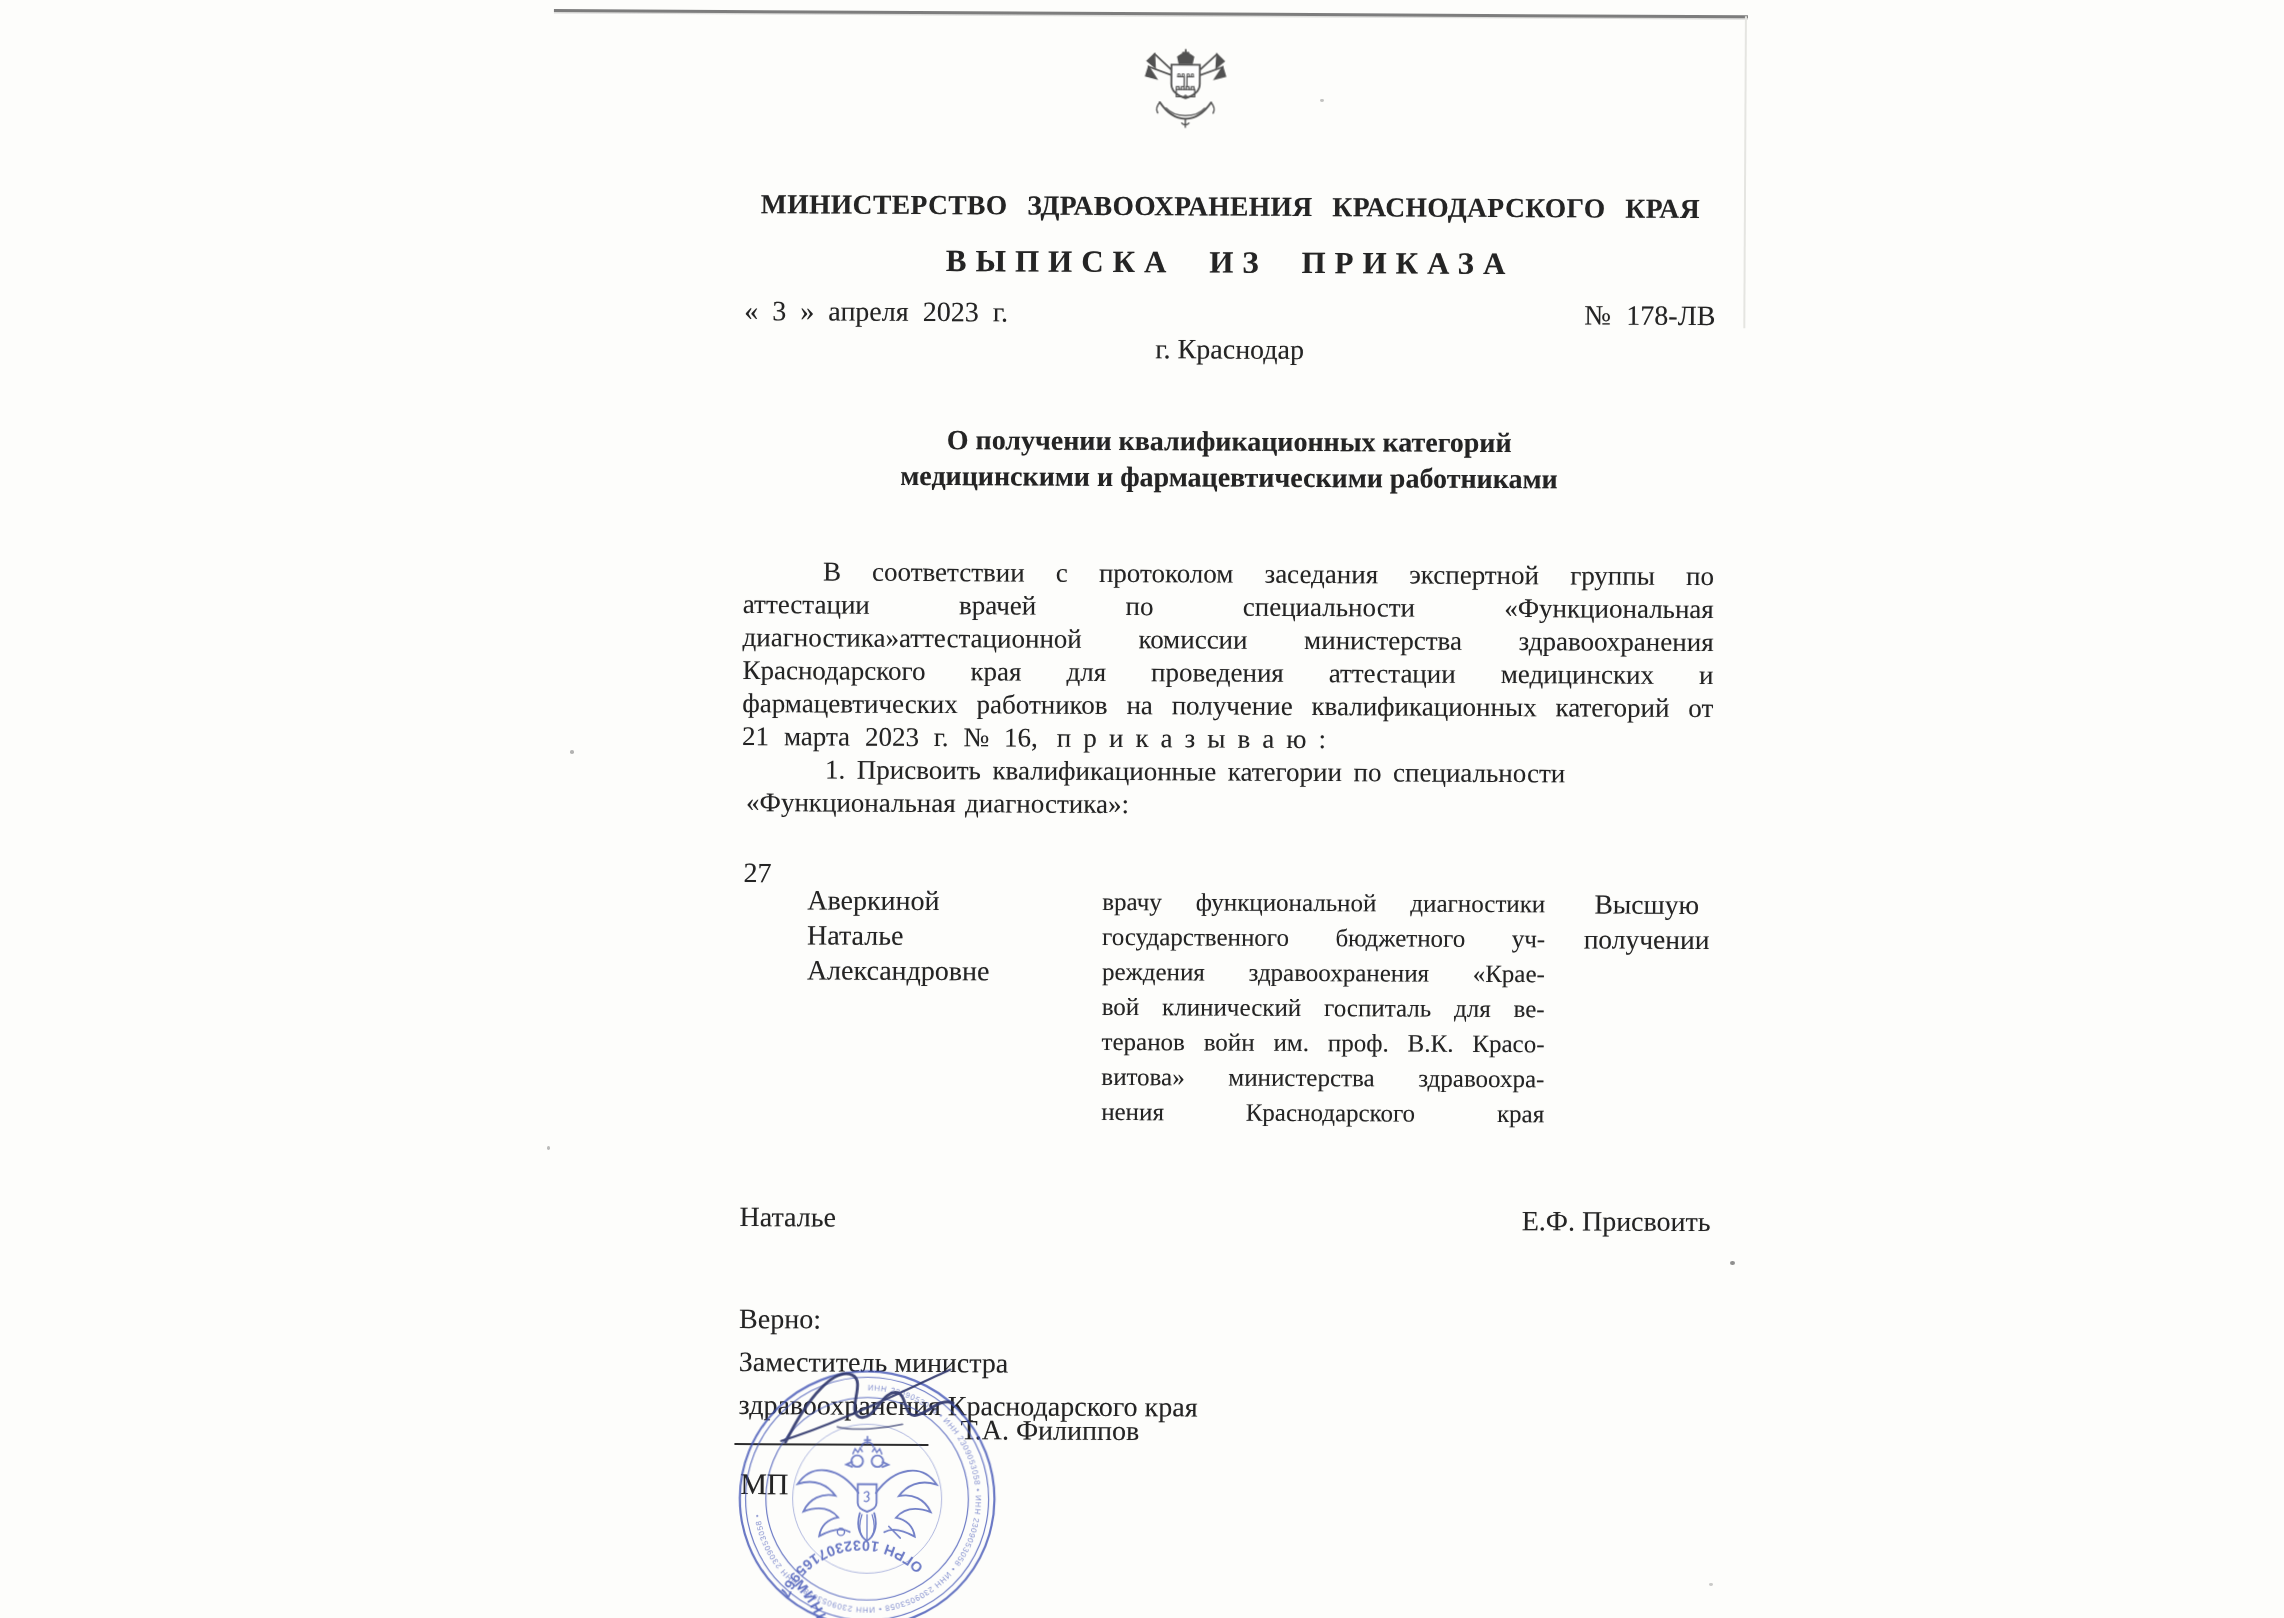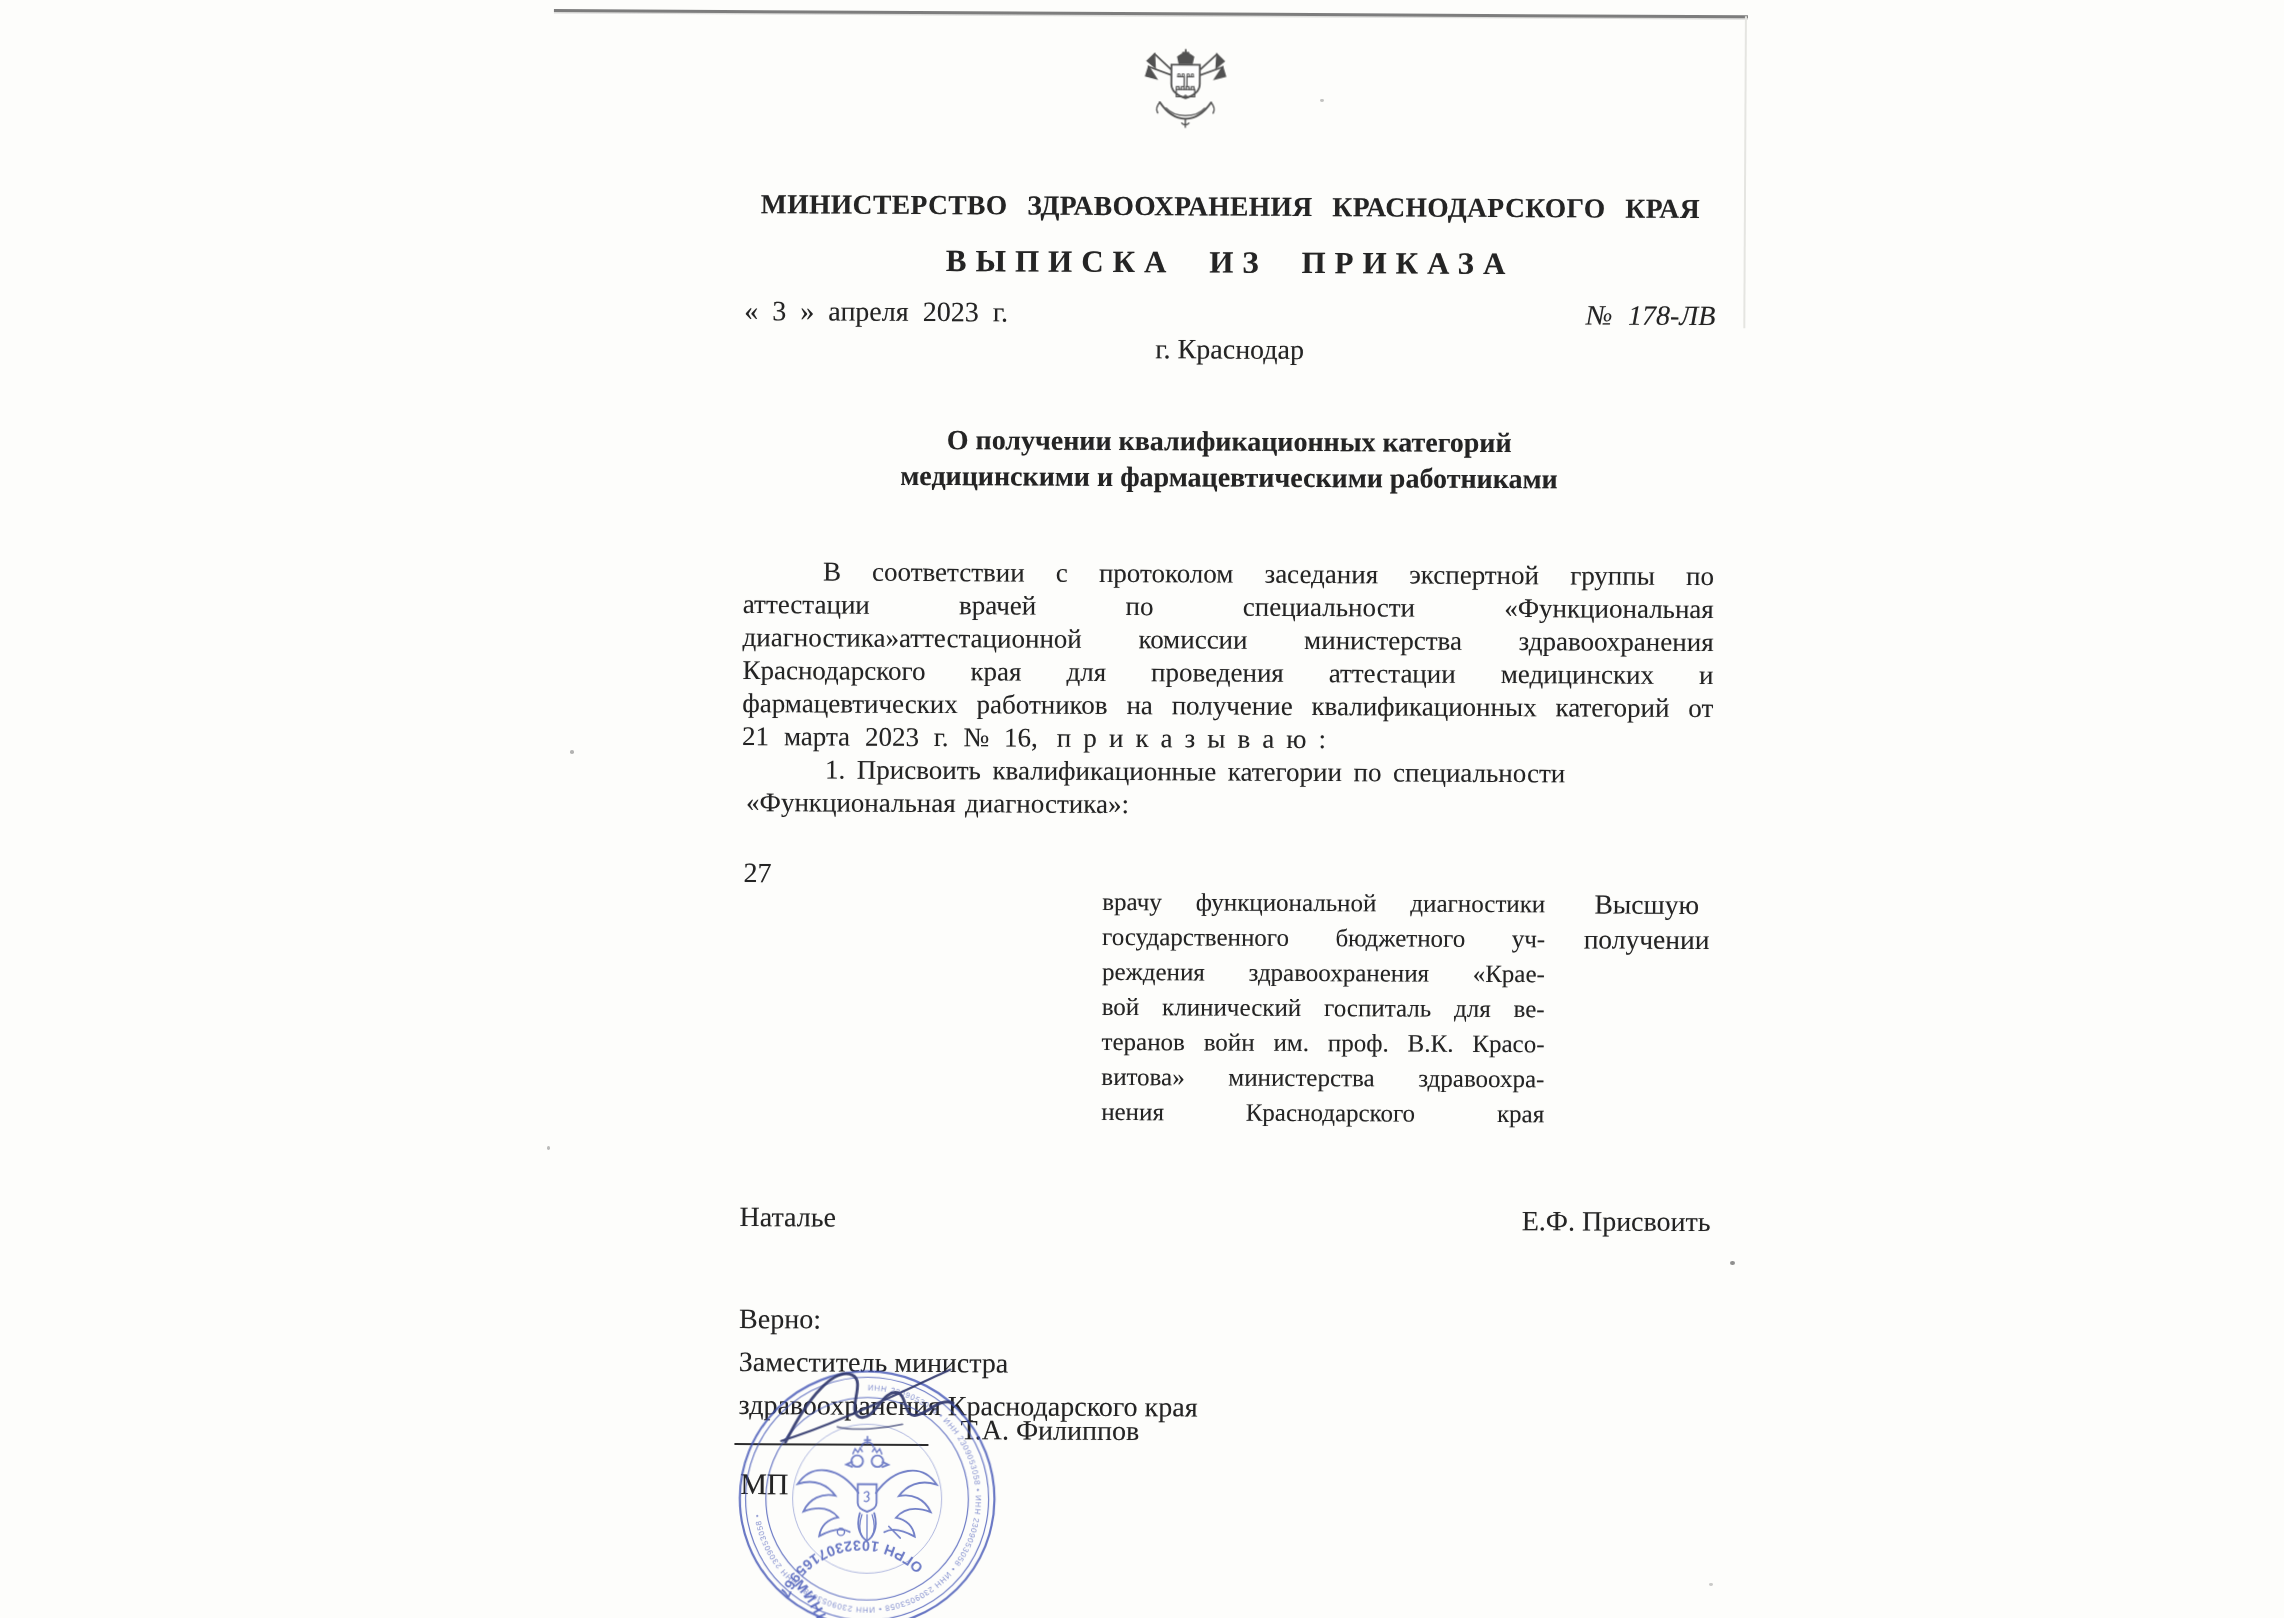--- a/index.html
+++ b/index.html
@@ -13,21 +13,21 @@
   .topline{position:absolute;left:11.6px;top:8.7px;width:1194px;height:2.9px;background:#7d7d7d;box-shadow:0 1.4px 0 rgba(160,160,160,.35);}
   .rightedge{position:absolute;left:1203px;top:10px;width:2.2px;height:312px;background:#e5e5e1;}
   
   .emblem{position:absolute;left:601px;top:45px;width:86px;height:91px;filter:blur(0.4px);opacity:.88;}
   .hdr1{left:204px;top:187px;width:971px;text-align:center;font-weight:bold;font-size:27.5px;
         word-spacing:.45em;letter-spacing:.015em;}
   .hdr2{left:204px;top:241px;width:971px;text-align:center;font-weight:bold;font-size:31px;
         letter-spacing:.29em;word-spacing:.55em;}
   .daterow{left:204px;top:294px;width:971px;display:flex;justify-content:space-between;font-size:28px;}
   .daterow .d{word-spacing:.25em;}
-  .daterow .n{word-spacing:.3em;font-style:italic;}
+  .daterow .n{word-spacing:.3em;}
   .city{left:204px;top:330px;width:971px;text-align:center;font-size:28px;}
   .titleblk{left:204px;top:420px;width:971px;text-align:center;font-weight:bold;font-size:28px;line-height:36px;}
   
   .para{left:204px;top:554px;width:971px;font-size:27px;line-height:33px;}
   .para .ln{height:33px;}
   .jl{text-align:justify;text-align-last:justify;}
   .ind1{padding-left:80px;}
   .decree{word-spacing:.3em;}
   .decree .spaced{letter-spacing:.45em;margin-left:.7em;}
   .item1{padding-left:83px;word-spacing:.18em;}
@@ -116,20 +116,25 @@
       <div class="ln jl">Краснодарского края для проведения аттестации медицинских и</div>
       <div class="ln jl">фармацевтических работников на получение квалификационных категорий от</div>
       <div class="ln decree">
         <span>21 марта 2023 г. № 16,</span><span class="spaced">приказываю:</span>
       </div>
       <div class="ln item1">1. Присвоить квалификационные категории по специальности</div>
       <div class="ln item2">«Функциональная диагностика»:</div>
     </div>
 
     <div class="txt tnum">27</div>
+    <div class="txt tname">
+      <div>Аверкиной</div>
+      <div>Наталье</div>
+      <div>Александровне</div>
+    </div>
     <div class="txt tpos">
       <div class="ln jl">врачу функциональной диагностики</div>
       <div class="ln jl">государственного бюджетного уч-</div>
       <div class="ln jl">реждения здравоохранения «Крае-</div>
       <div class="ln jl">вой клинический госпиталь для ве-</div>
       <div class="ln jl">теранов войн им. проф. В.К. Красо-</div>
       <div class="ln jl">витова» министерства здравоохра-</div>
       <div class="ln jl">нения Краснодарского края</div>
     </div>
     <div class="txt tcat">

